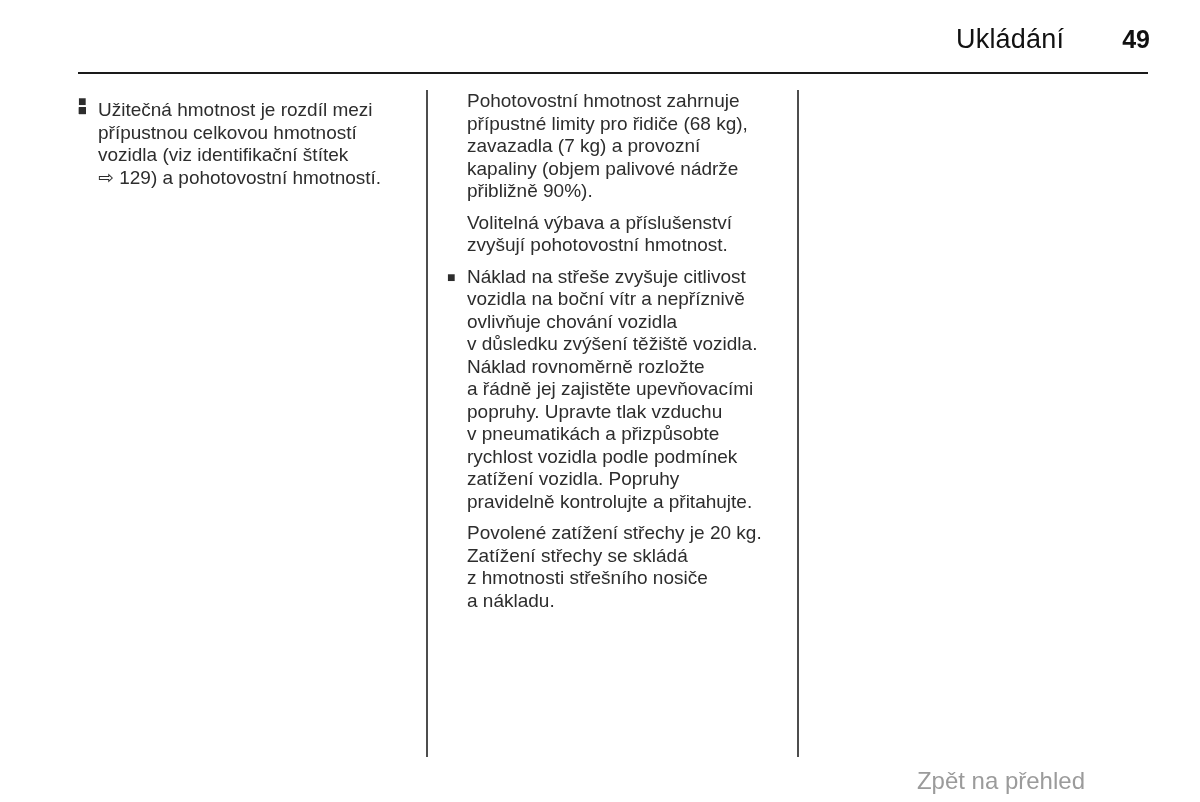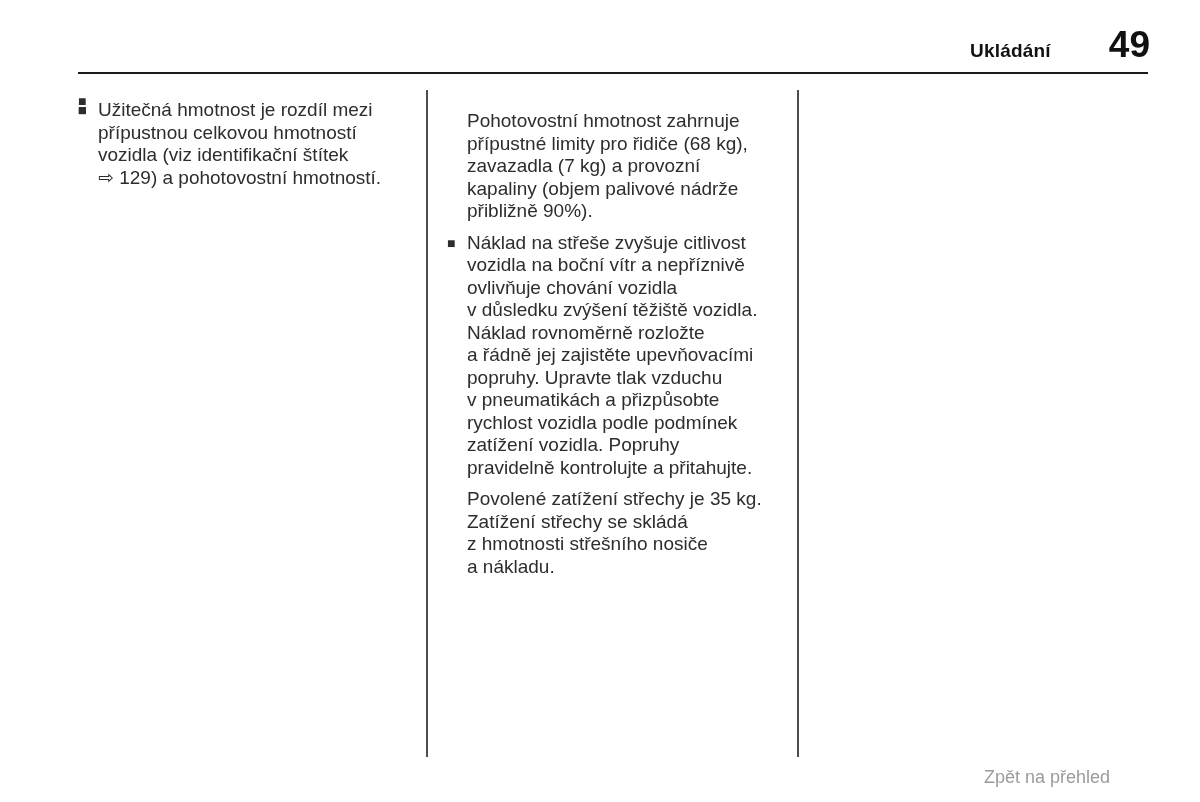--- a/index.html
+++ b/index.html
@@ -21,46 +21,46 @@
   }
   .page-header {
     position: absolute;
     top: 24px;
     right: 50px;
     display: flex;
     align-items: baseline;
     gap: 58px;
   }
   .page-title {
-    font-size: 19px;
-    font-weight: bold;
+    font-size: 27px;
+    font-weight: normal;
     color: var(--title);
     letter-spacing: 0.2px;
   }
   .page-number {
-    font-size: 37px;
+    font-size: 25px;
     font-weight: bold;
     color: var(--title);
   }
   .header-rule {
     position: absolute;
     top: 72px;
     left: 78px;
     width: 1070px;
     height: 2px;
     background: var(--rule);
   }
   .column {
     position: absolute;
     top: 90px;
     font-size: 19px;
     line-height: 22.5px;
   }
   .column-1 { left: 78px;  width: 350px; }
-  .column-2 { left: 447px; width: 352px; margin-top: 20px; }
+  .column-2 { left: 447px; width: 352px; }
   .column-3 { left: 818px; width: 330px; height: 667px; }
   .column-divider {
     position: absolute;
     top: 90px;
     width: 2px;
     height: 667px;
     background: var(--divider);
   }
   .divider-1 { left: 426px; }
   .divider-2 { left: 797px; }
@@ -77,22 +77,22 @@
     line-height: 22.5px;
     color: var(--text);
   }
   .block .text {
     white-space: pre-line;
     color: var(--text);
   }
   .footer-link {
     position: absolute;
     top: 767px;
-    right: 90px;
-    font-size: 18px;
+    right: 115px;
+    font-size: 24px;
     color: var(--link);
     cursor: pointer;
     text-decoration: none;
   }
 </style>
 </head>
 <body>
 
 <div class="page-header">
   <span class="page-title">Ukládání</span>
@@ -112,32 +112,34 @@
 vozidla (viz identifikační štítek
 ⇨ 129) a pohotovostní hmotností.</span></div>
   </div>
 <div class="column-divider divider-1"></div>
 <div class="column column-2">
     <div class="block"><span class="text">Pohotovostní hmotnost zahrnuje
 přípustné limity pro řidiče (68 kg),
 zavazadla (7 kg) a provozní
 kapaliny (objem palivové nádrže
 přibližně 90%).</span></div>
+    <div class="block"><span class="text">Volitelná výbava a příslušenství
+zvyšují pohotovostní hmotnost.</span></div>
     <div class="block"><span class="marker">■</span><span class="text">Náklad na střeše zvyšuje citlivost
 vozidla na boční vítr a nepříznivě
 ovlivňuje chování vozidla
 v důsledku zvýšení těžiště vozidla.
 Náklad rovnoměrně rozložte
 a řádně jej zajistěte upevňovacími
 popruhy. Upravte tlak vzduchu
 v pneumatikách a přizpůsobte
 rychlost vozidla podle podmínek
 zatížení vozidla. Popruhy
 pravidelně kontrolujte a přitahujte.</span></div>
-    <div class="block"><span class="text">Povolené zatížení střechy je 35 kg.
+    <div class="block"><span class="text">Povolené zatížení střechy je 20 kg.
 Zatížení střechy se skládá
 z hmotnosti střešního nosiče
 a nákladu.</span></div>
   </div>
 <div class="column-divider divider-2"></div>
 <div class="column column-3"></div>
 
 <a class="footer-link">Zpět na přehled</a>
 
 </body></html>

